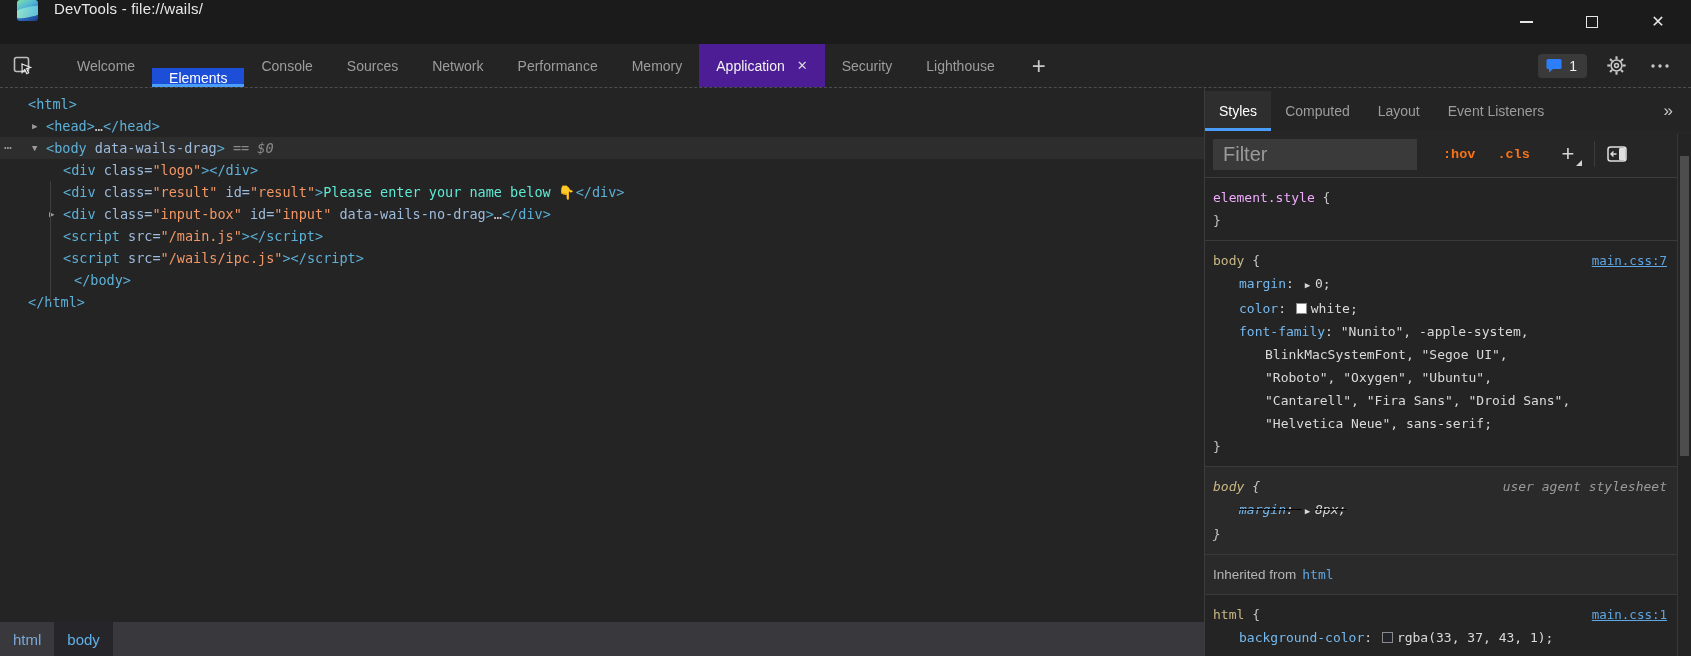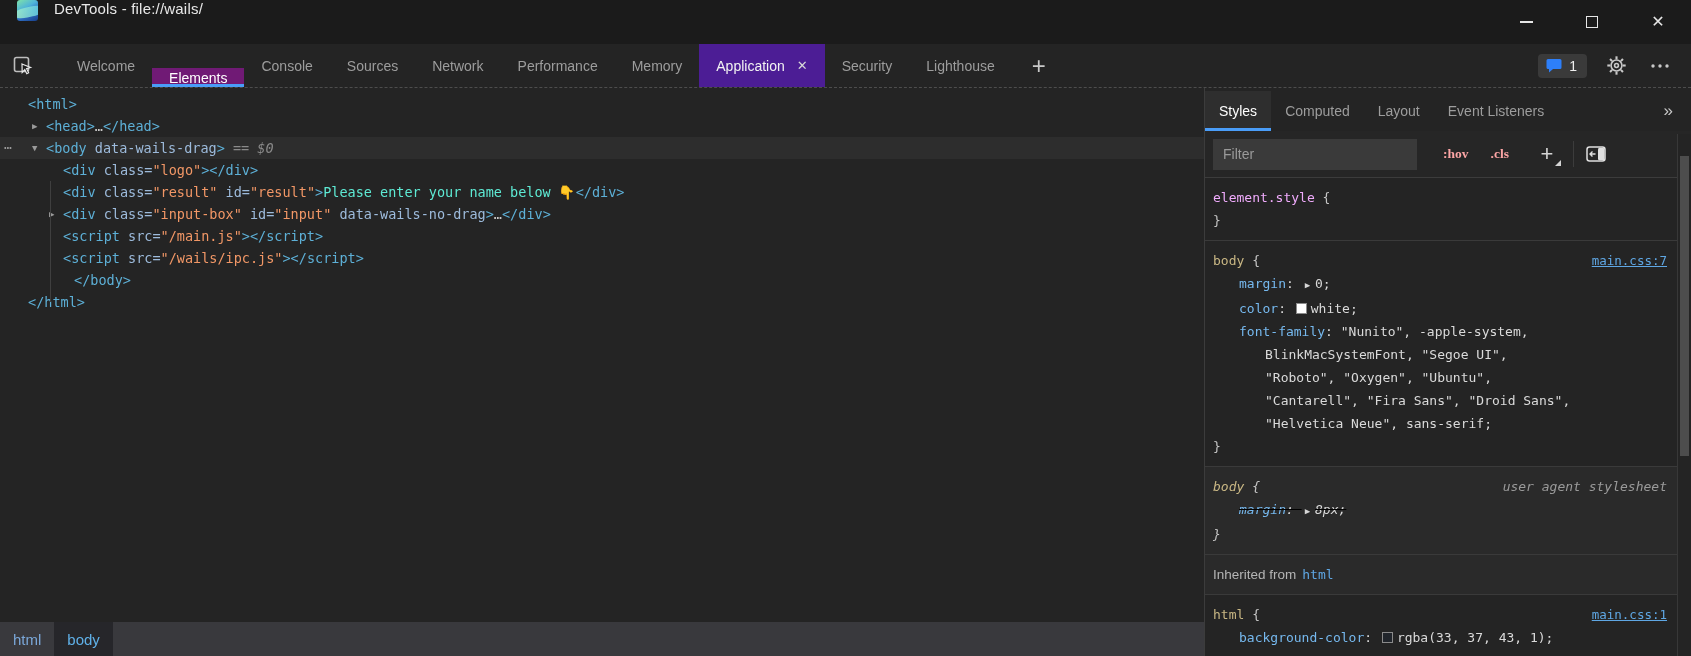--- a/index.html
+++ b/index.html
@@ -17,21 +17,21 @@
   .glyph-min { width:13px; height:2px; background:#e6e6e6; }
   .glyph-max { width:12px; height:12px; border:1.5px solid #e6e6e6; }
   .glyph-close { font-size:16px; font-weight:300; line-height:1; }
 
   .tabbar { height:44px; background:#242424; display:flex; align-items:stretch;
     border-bottom:1px dashed #4d4d4d; color:#9d9d9d; font-size:14px; }
   .inspect-btn { width:46px; display:flex; align-items:center; justify-content:center; }
   .tabs { display:flex; align-items:stretch; margin-left:14px; }
   .tab { display:flex; align-items:center; padding:0 17px; position:relative; white-space:nowrap; }
   .tab.open { background:#4c1d95; color:#f2f2f2; }
-  .tab.active { background:#701a75; color:#ffffff;margin-top:24px; }
+  .tab.active { background:#1d4ed8; color:#ffffff;margin-top:24px; }
   .tab.active::after { content:""; position:absolute; left:0; right:0; bottom:0; height:3px; background:#4a9df8; }
   .tab .close-x { margin-left:12px; font-size:13px; color:#d8d8d8; }
   .tab-plus { display:flex; align-items:center; padding:0 20px; color:#c8c8c8; font-size:24px; font-weight:300; }
   .tabbar-right { margin-left:auto; display:flex; align-items:center; gap:14px; padding-right:16px; }
   .issues-badge { display:flex; align-items:center; gap:7px; background:#3a3a3a; border-radius:4px;
     padding:4px 10px 4px 8px; color:#f0f0f0; font-size:14px; }
   .icon-btn { display:flex; align-items:center; justify-content:center; width:30px; height:30px; color:#c8c8c8; }
 
   .main { display:flex; height:568px; }
   .elements-panel { flex:1; background:#242424; display:flex; flex-direction:column; border-right:1px solid #3c3c3c; }
@@ -53,23 +53,23 @@
 
   .styles-panel { width:486px; background:#242424; display:flex; flex-direction:column; position:relative; }
   .styles-tabs { height:43px; display:flex; align-items:stretch; color:#9d9d9d; font-size:14px; padding-top:3px; }
   .stab { display:flex; align-items:center; padding:0 14px; position:relative; white-space:nowrap; }
   .stab.active { background:#2e2e2e; color:#ffffff; }
   .stab.active::after { content:""; position:absolute; left:0; right:0; bottom:0; height:3px; background:#4a9df8; }
   .stab-more { margin-left:auto; display:flex; align-items:center; padding:0 18px; color:#c8c8c8; font-size:17px; }
   .styles-toolbar { height:47px; background:#262626; border-bottom:1px solid #3c3c3c; display:flex;
     align-items:center; padding:0 10px 0 8px; }
   .filter-input { width:204px; height:31px; background:#3a3a3a; border:none; outline:none; color:#cfcfcf;
-    font-size:14px; padding:0 10px; font-family:"Liberation Sans", sans-serif; }
+    font-size:20px; padding:0 10px; font-family:"Liberation Sans", sans-serif; }
   .filter-input::placeholder { color:#9a9a9a; }
-  .tb-toggle { font-family:Liberation Serif, serif; font-weight:bold; font-size:13.5px; color:#fca5a5; }
+  .tb-toggle { font-family:Liberation Mono, monospace; font-weight:bold; font-size:13.5px; color:#f97316; }
   .tb-hov { margin-left:26px; } .tb-cls { margin-left:22px; }
   .tb-plus { margin-left:26px; position:relative; color:#d4d4d4; font-size:22px; font-weight:300; width:24px;
     text-align:center; line-height:20px; }
   .tb-plus::after { content:""; position:absolute; right:-2px; bottom:-2px; border-left:6px solid transparent;
     border-bottom:6px solid #d4d4d4; }
   .tb-sep { width:1px; height:26px; background:#3c3c3c; margin:0 12px 0 14px; }
 
   .styles-content { flex:1; overflow:hidden; font-family:"DejaVu Sans Mono", monospace; font-size:13px;
     margin-right:14px; }
   .sec { padding:8px 10px 8px 8px; border-bottom:1px solid #3a3a3a; position:relative; }

